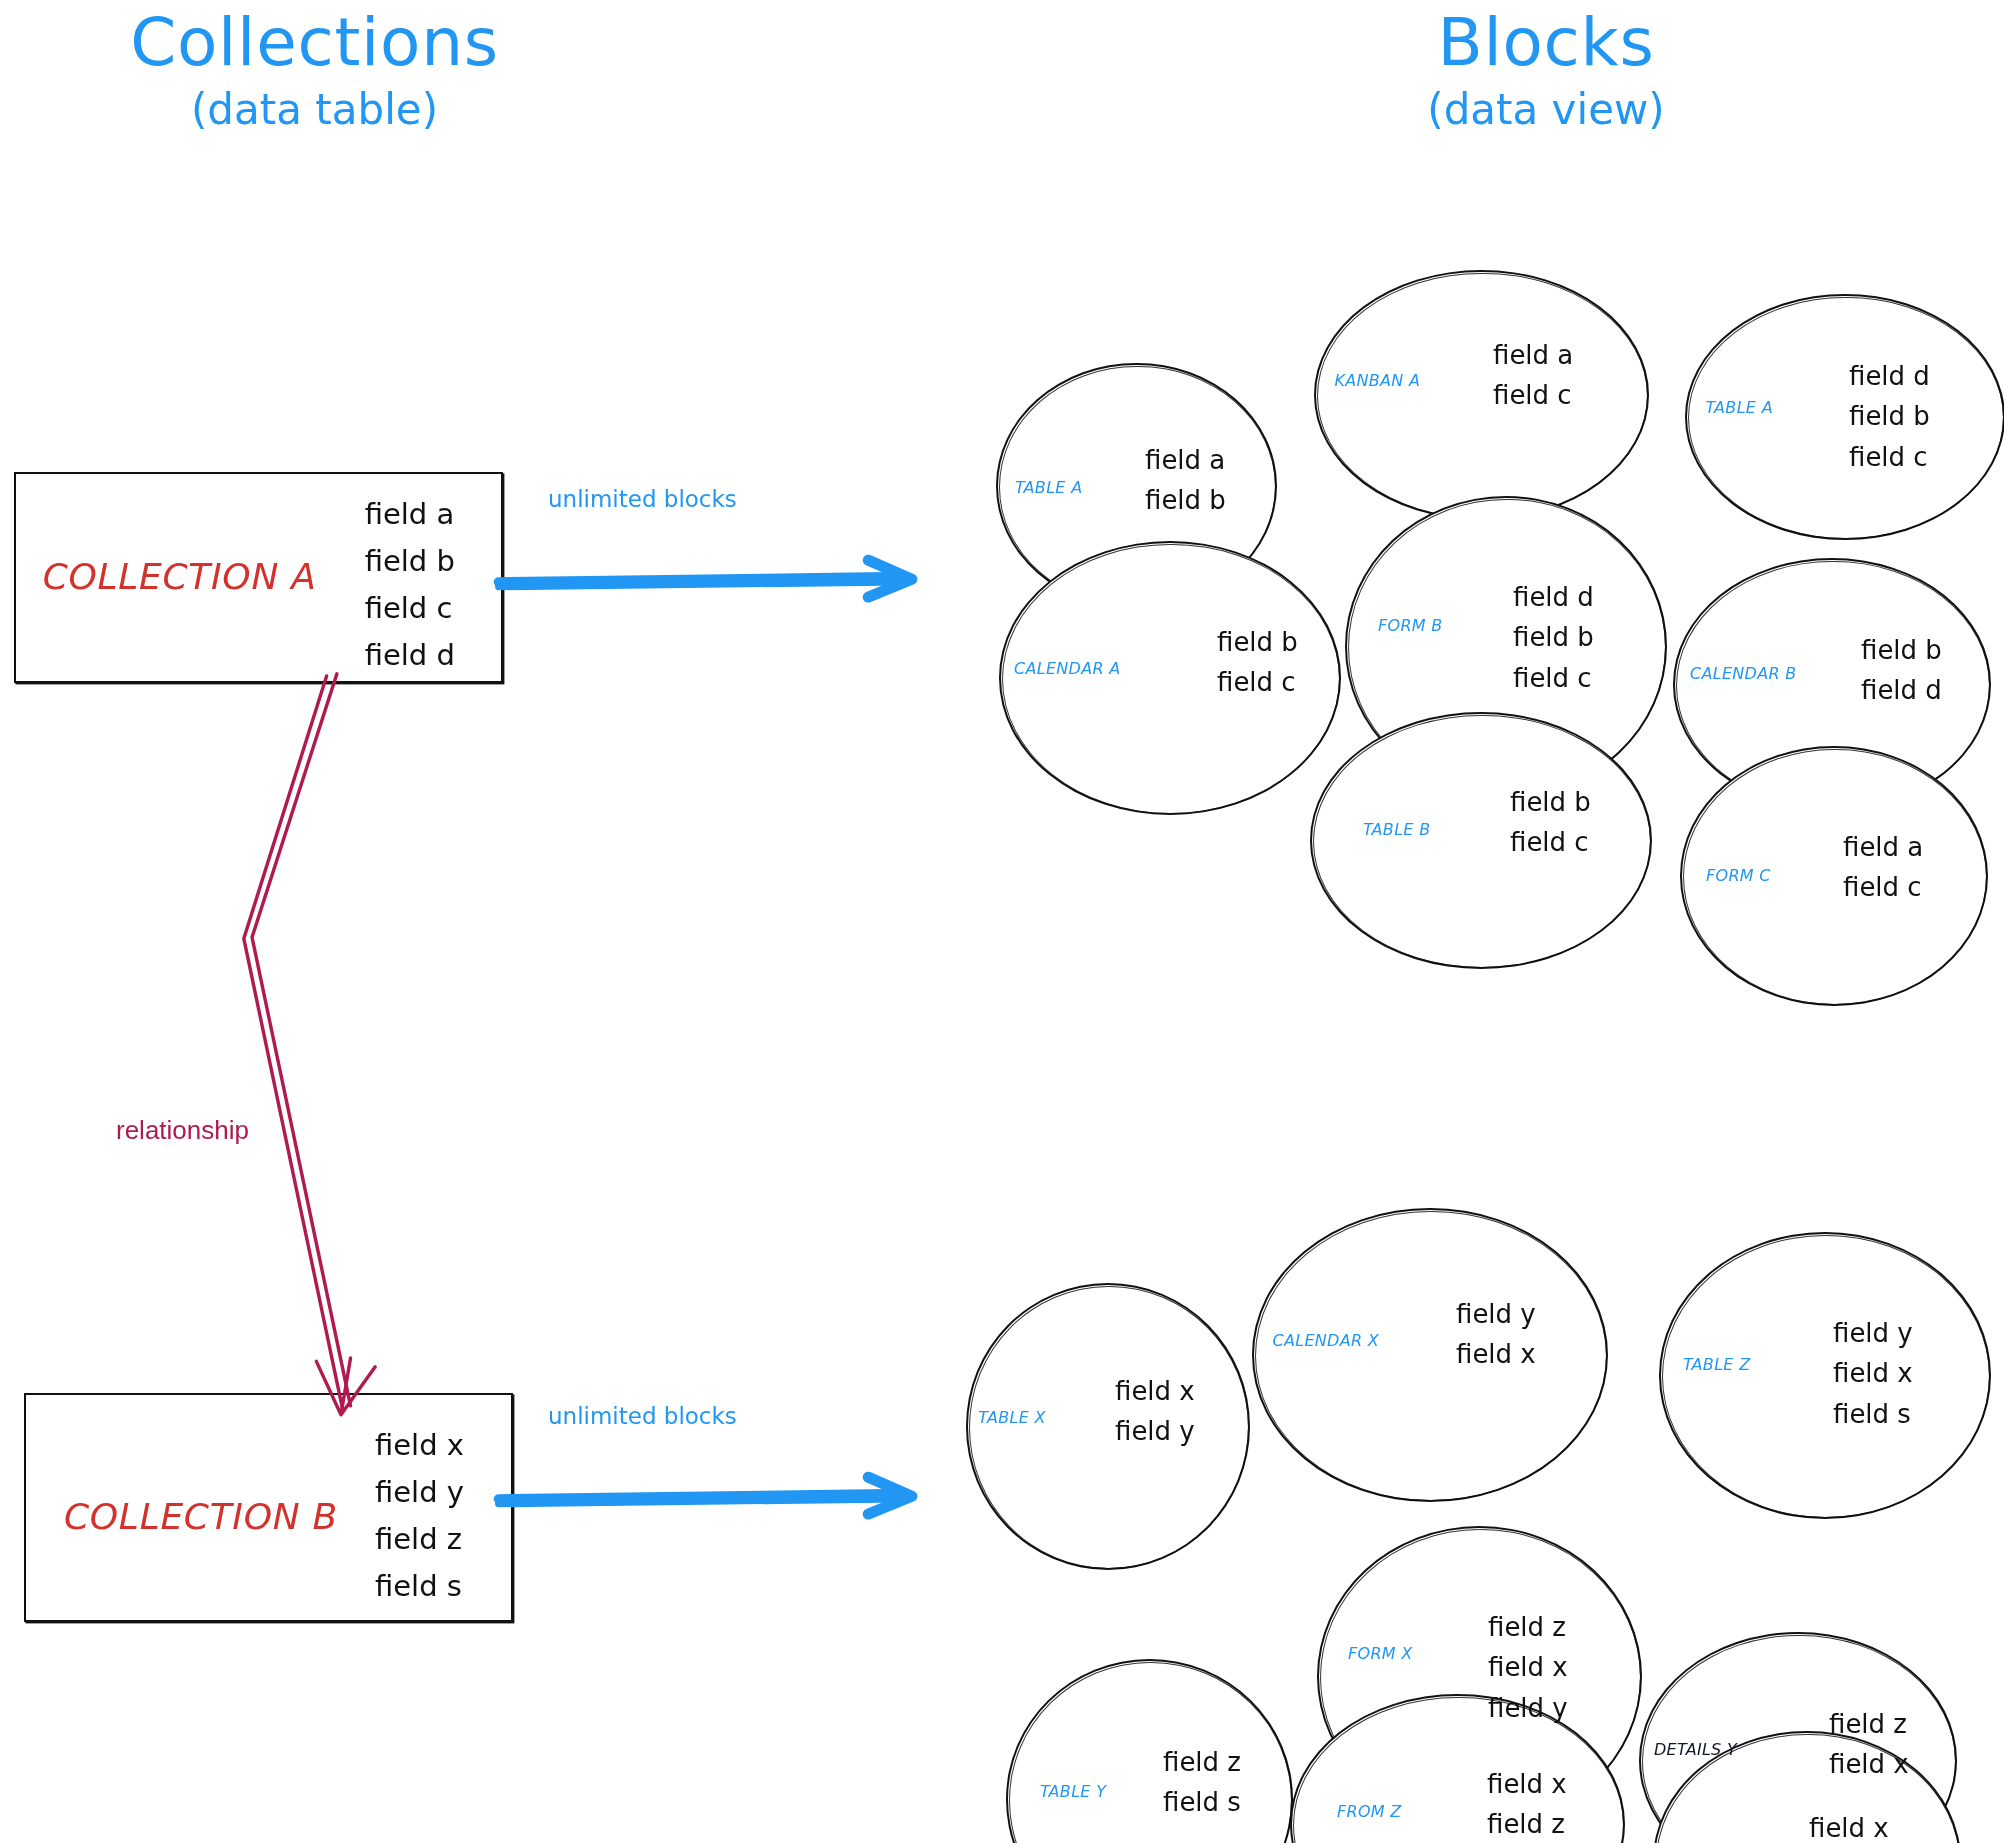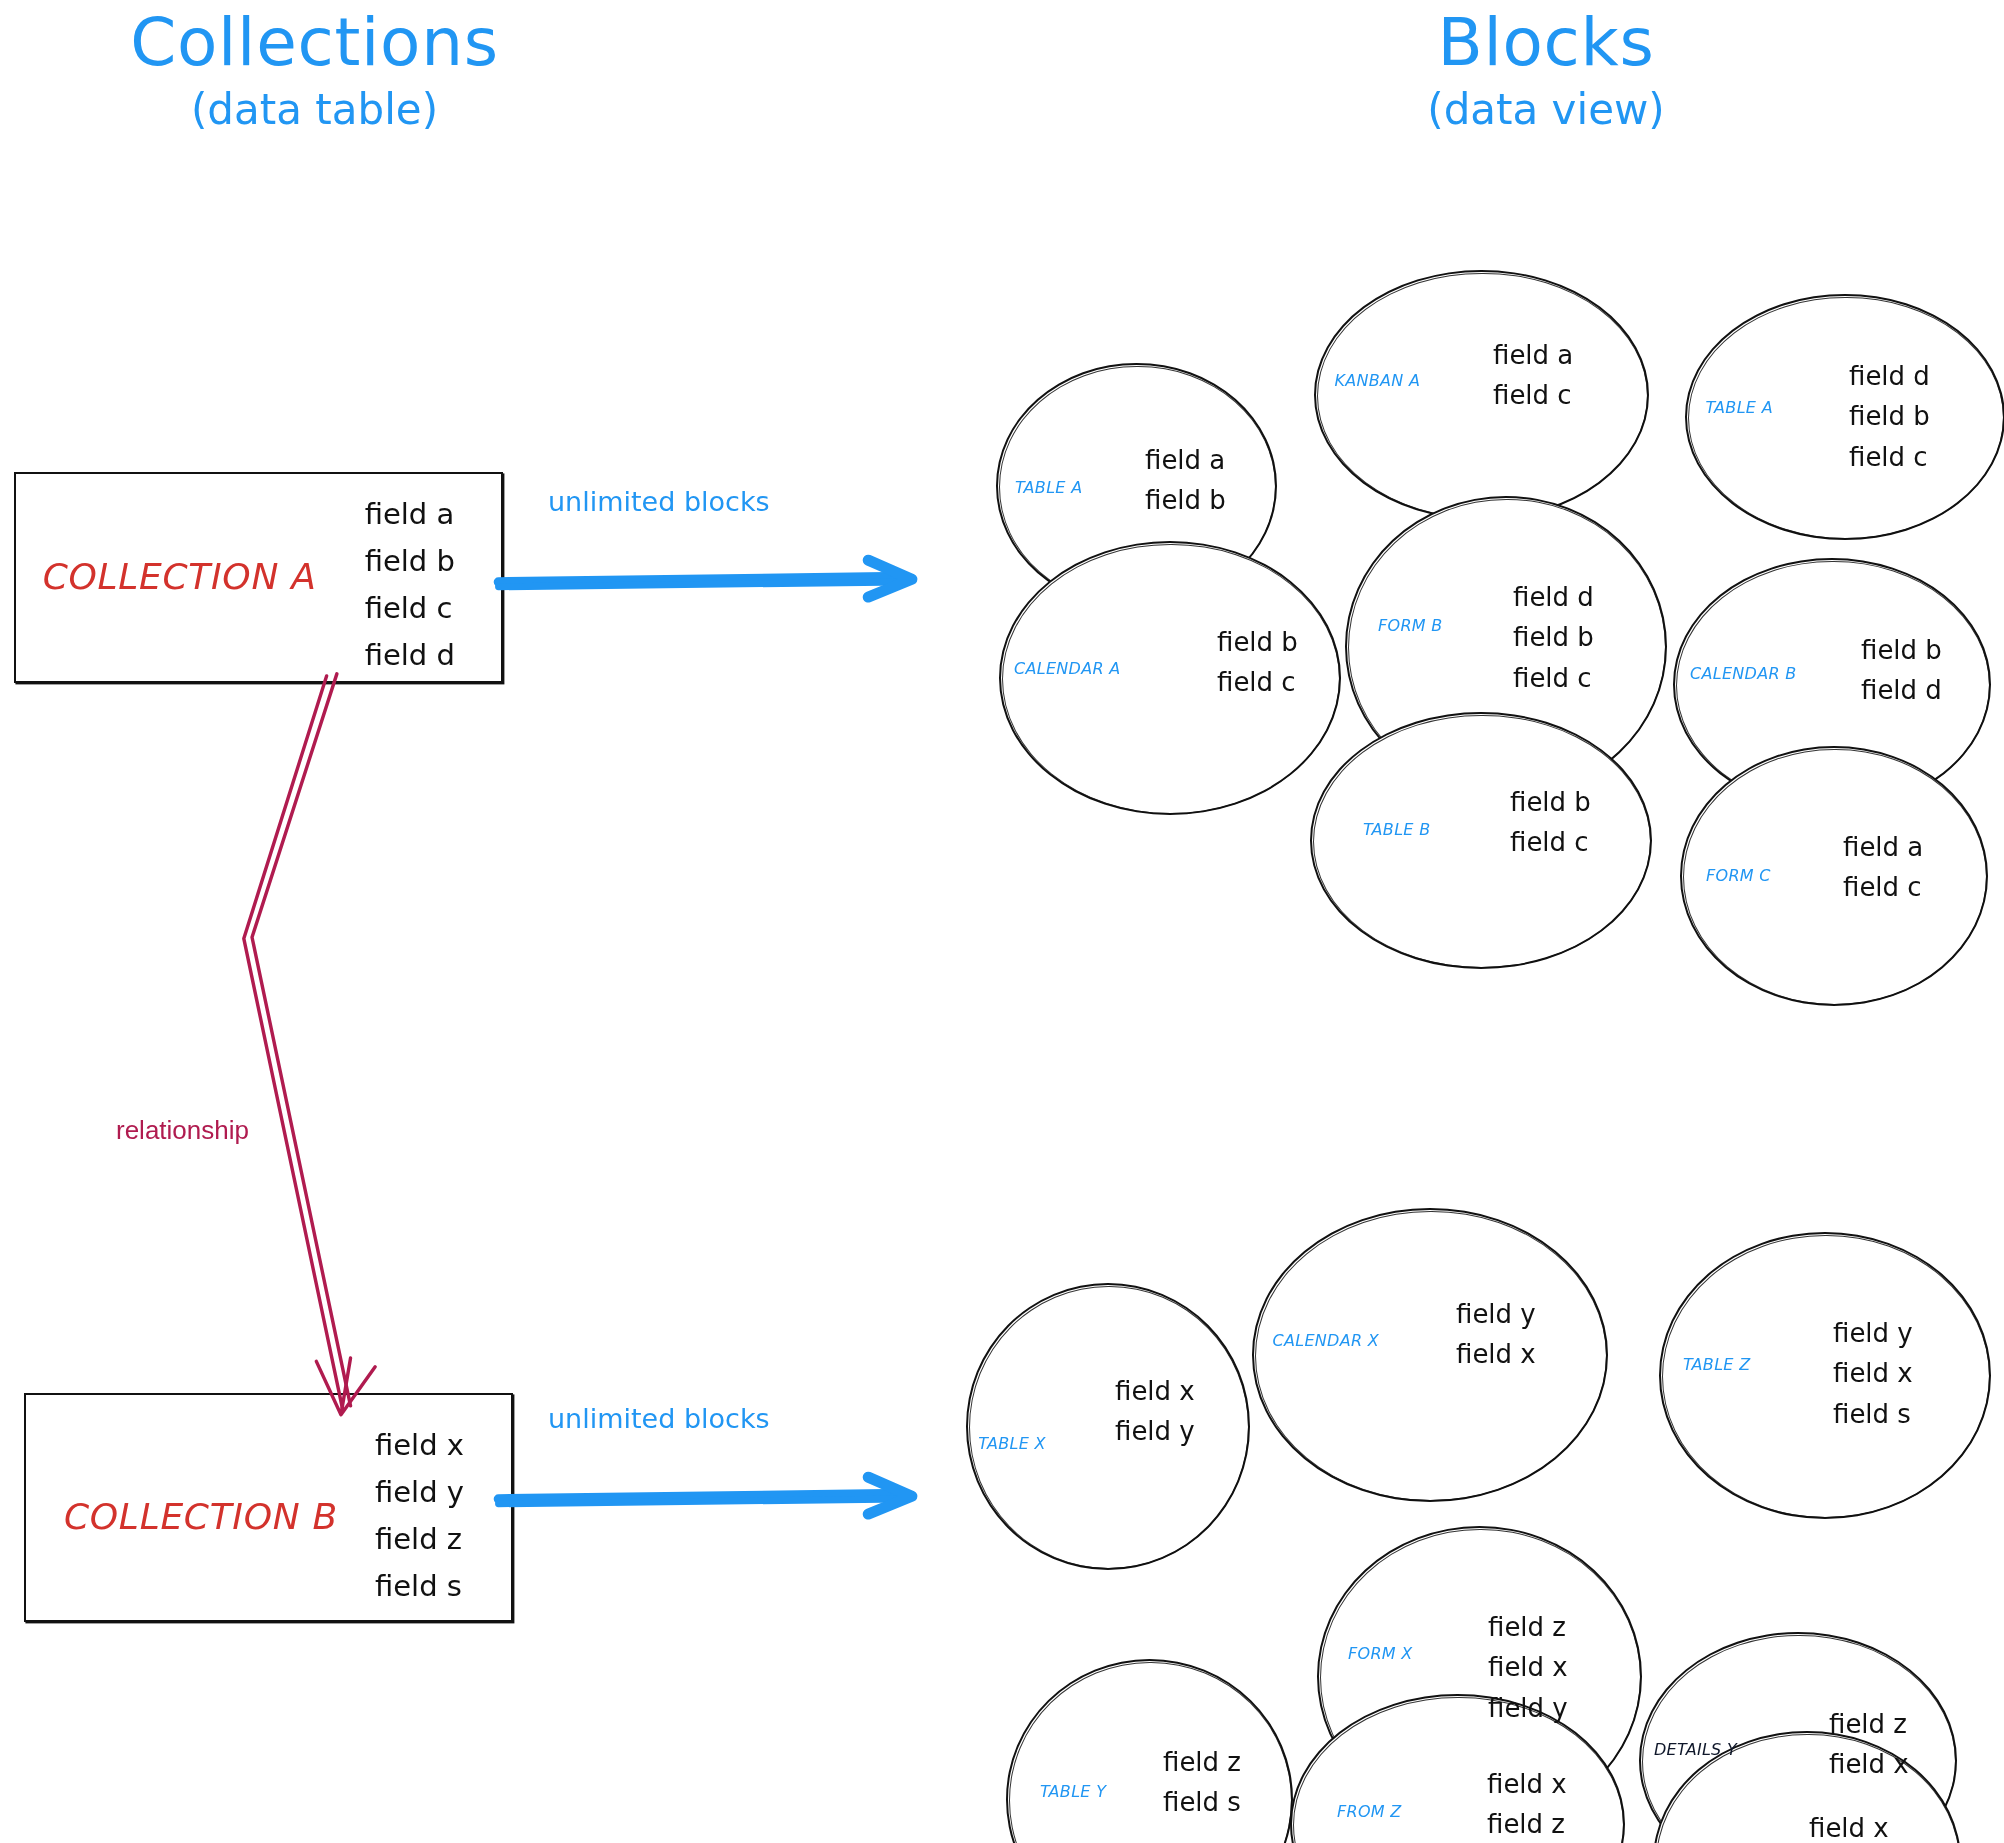--- a/index.html
+++ b/index.html
@@ -73,21 +73,21 @@
   #collection-a .collection-name { left: 27px;  top: 82px; }
   #collection-a .collection-fields { left: 349px; top: 17px; }
   #collection-b .collection-name { left: 38px;  top: 101px; }
   #collection-b .collection-fields { left: 349px; top: 27px; }
 
   
   .arrow-wrap { position: absolute; }
   .arrow-label {
     position: absolute;
     color: #2196f3;
-    font-size: 27px;
+    font-size: 23px;
     font-family: "DejaVu Sans", sans-serif;
     white-space: nowrap;
   }
   #arrow-top   { left: 493px; top: 493px; }
   #arrow-bottom{ left: 493px; top: 1410px; }
 
   
   #relationship-connector { position: absolute; left: 0; top: 0; }
   .relationship-label {
     position: absolute;
@@ -285,21 +285,21 @@
     <div class="block-name" style="left:26px; top:120px;">FORM C</div>
     <div class="block-fields" style="left:163px; top:81px;">
       <div>field a</div>
       <div>field c</div>
     </div>
   </div>
 
   <div class="block" id="block-table-x" style="left:966px; top:1283px; width:284px; height:287px;">
     <div class="ell"></div>
     <div class="ell2"></div>
-    <div class="block-name" style="left:12.3px; top:125px;margin-top:26px;">TABLE X</div>
+    <div class="block-name" style="left:12.3px; top:125px;">TABLE X</div>
     <div class="block-fields" style="left:149px; top:88px;">
       <div>field x</div>
       <div>field y</div>
     </div>
   </div>
 
   <div class="block" id="block-calendar-x" style="left:1252px; top:1208px; width:356px; height:294px;">
     <div class="ell"></div>
     <div class="ell2"></div>
     <div class="block-name" style="left:20.5px; top:123px;">CALENDAR X</div>

